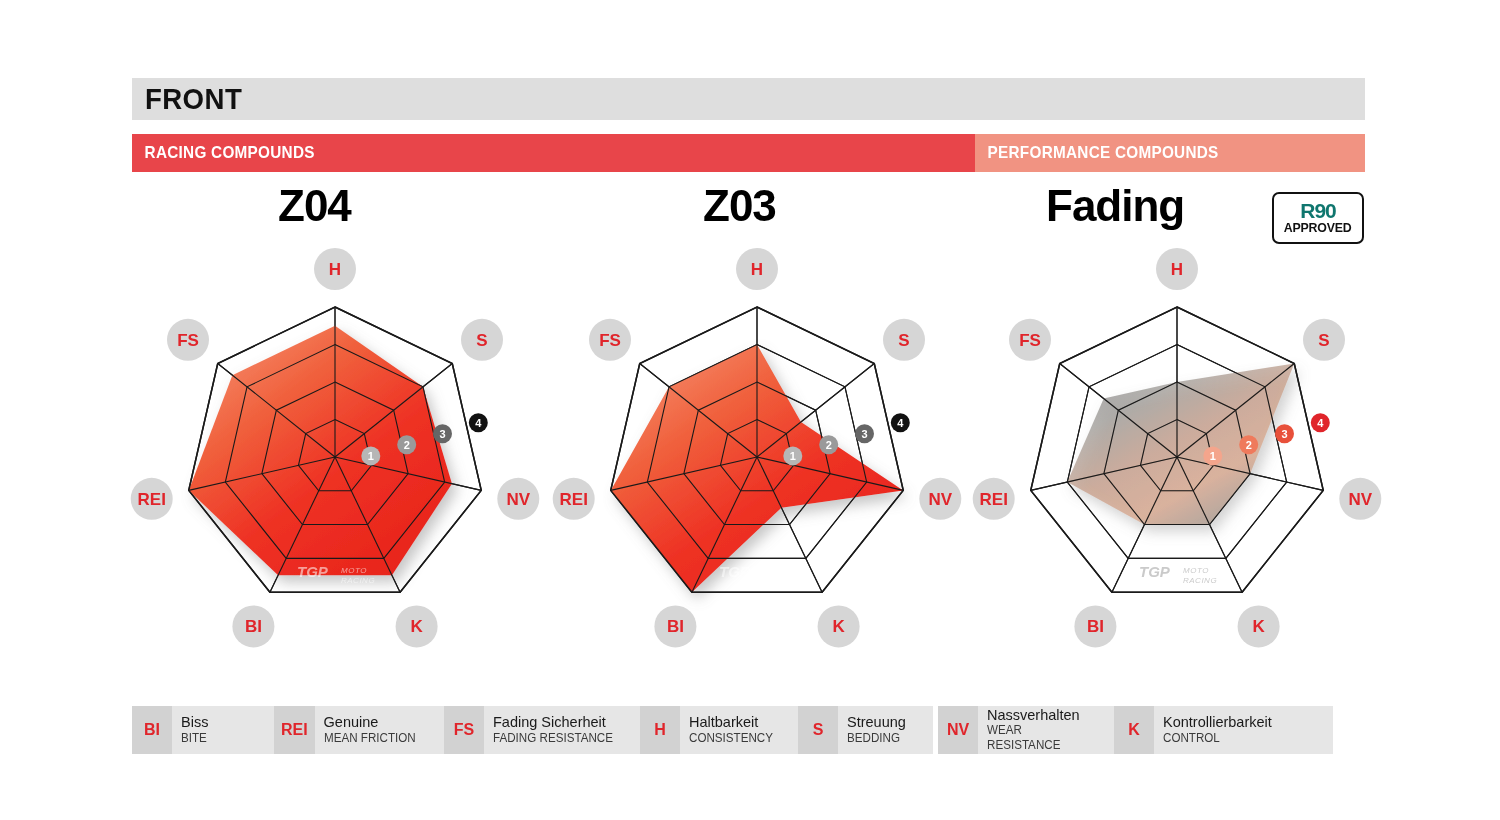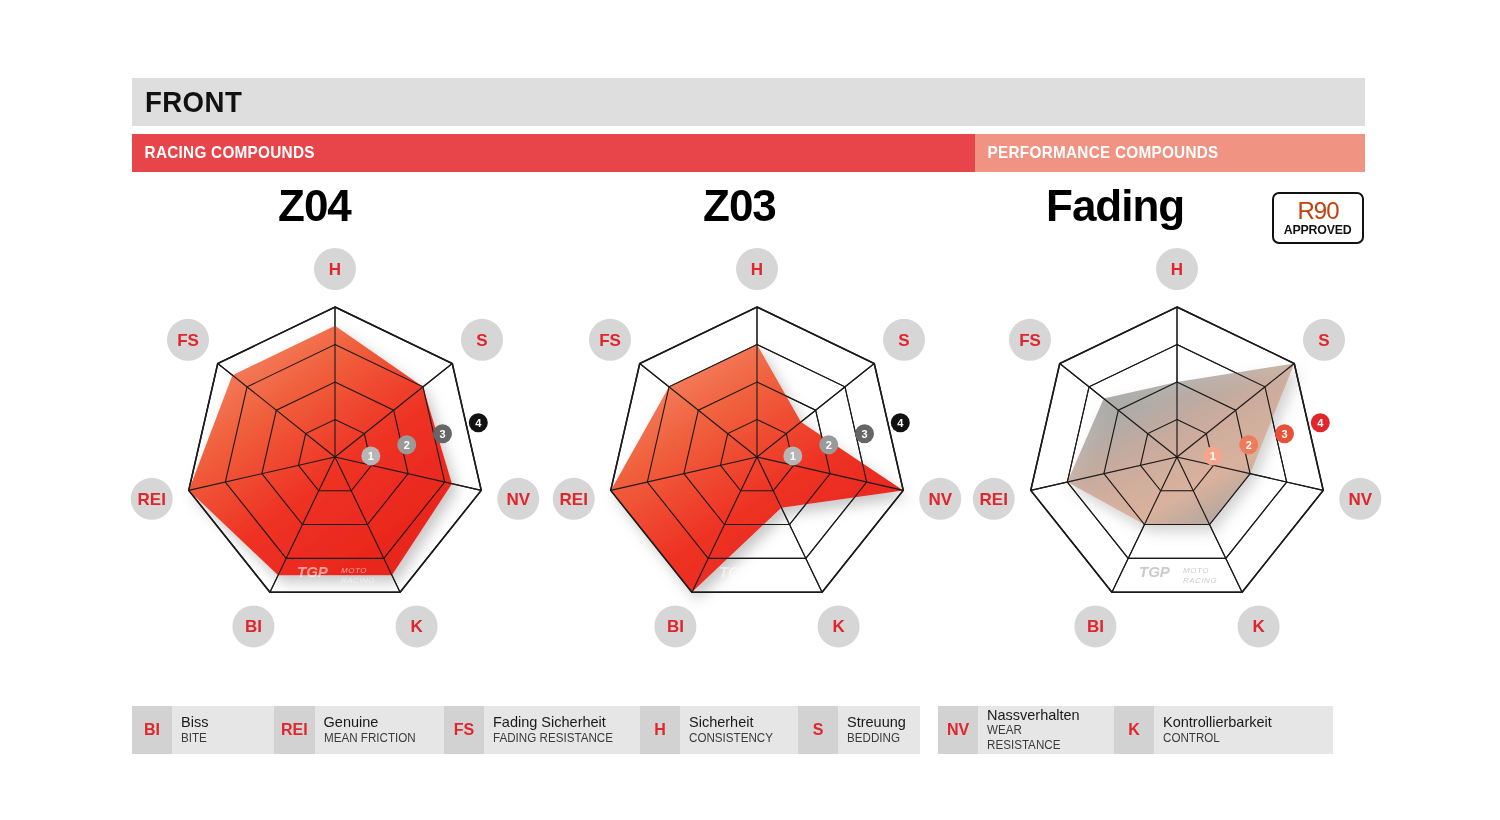--- a/index.html
+++ b/index.html
@@ -1,20 +1,20 @@
 <!DOCTYPE html>
 <html><head>
 <meta charset="utf-8">
 <style>
   html,body{margin:0;padding:0;background:#ffffff;}
   body{width:1500px;height:820px;position:relative;overflow:hidden;
        font-family:"Liberation Sans",sans-serif;}
 
   
-  #title-bar{position:absolute;left:132px;top:78px;width:1233px;height:48px;
+  #title-bar{position:absolute;left:132px;top:78px;width:1233px;height:42px;
              background:#dedede;display:flex;align-items:center;}
   #title-bar .txt{font-size:30px;font-weight:bold;color:#111;letter-spacing:.5px;
                   padding-left:14px;font-family:"Liberation Sans",sans-serif;
                   transform:scaleX(.92);transform-origin:left center;}
 
   #compound-bar{position:absolute;left:132px;top:134px;width:1233px;height:38px;display:flex;}
   #racing-seg{width:843px;height:100%;background:#e8454a;display:flex;align-items:center;}
   #perf-seg{flex:1;height:100%;background:#f19382;display:flex;align-items:center;}
   .seg-txt{color:#fff;font-size:17px;font-weight:bold;letter-spacing:.3px;
            padding-left:14px;transform:scaleX(.9);transform-origin:left center;}
@@ -23,21 +23,21 @@
   .chart-title{position:absolute;top:181px;font-size:44px;font-weight:bold;color:#000000;
                letter-spacing:-1px;}
   #t-z04{left:278px;}
   #t-z03{left:703px;}
   #t-gen{left:1046px;}
 
   #r90-badge{position:absolute;left:1272px;top:192px;width:92px;height:52px;
              border:2.5px solid #111;border-radius:7px;background:#fff;
              display:flex;flex-direction:column;align-items:center;justify-content:center;
              box-sizing:border-box;}
-  #r90-badge .r90{color:#c2410c;font-size:24px;font-weight:normal;line-height:.95;
+  #r90-badge .r90{color:#0f766e;font-size:21px;font-weight:bold;line-height:.95;
                   letter-spacing:-1px;}
   #r90-badge .appr{color:#111;font-size:13px;font-weight:bold;line-height:1.05;
                    letter-spacing:-.2px;transform:scaleX(.95);}
 
   
   .radar{position:absolute;top:262px;width:390px;height:390px;}
   #radar-0{left:140px;}
   #radar-1{left:562px;}
   #radar-2{left:982px;}
   .radar svg{display:block;width:390px;height:390px;overflow:visible;}
@@ -403,27 +403,27 @@
     <div class="leg-item" style="width: 196px;">
       <div class="leg-abbr">FS</div>
       <div class="leg-txt" style="width: 156px;">
         <div class="leg-de">Fading Sicherheit</div>
         <div class="leg-en">FADING RESISTANCE</div>
       </div>
     </div>
     <div class="leg-item" style="width: 158px;">
       <div class="leg-abbr">H</div>
       <div class="leg-txt" style="width: 118px;">
-        <div class="leg-de">Sicherheit</div>
+        <div class="leg-de">Haltbarkeit</div>
         <div class="leg-en">CONSISTENCY</div>
       </div>
     </div>
     <div class="leg-item" style="width: 140px;">
       <div class="leg-abbr">S</div>
-      <div class="leg-txt" style="width: 82px;">
+      <div class="leg-txt" style="width: 95px;">
         <div class="leg-de">Streuung</div>
         <div class="leg-en">BEDDING</div>
       </div>
     </div>
     <div class="leg-item" style="width: 176px;">
       <div class="leg-abbr">NV</div>
       <div class="leg-txt" style="width: 136px;">
         <div class="leg-de">Nassverhalten</div>
         <div class="leg-en">WEAR RESISTANCE</div>
       </div>

